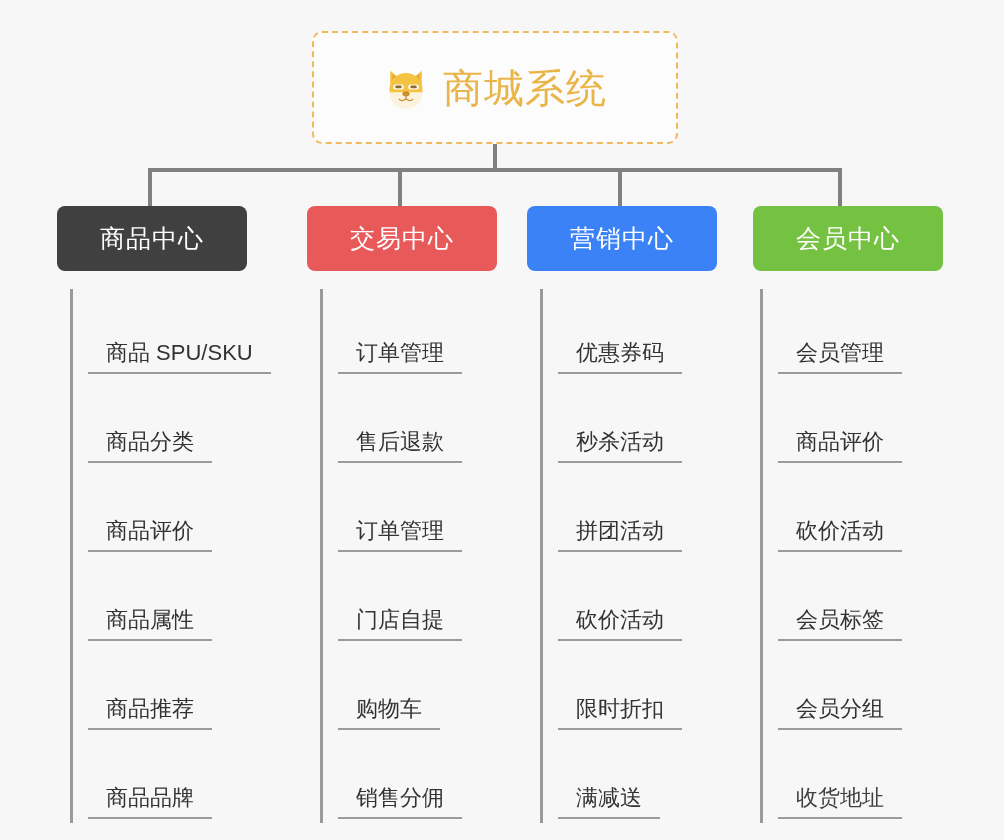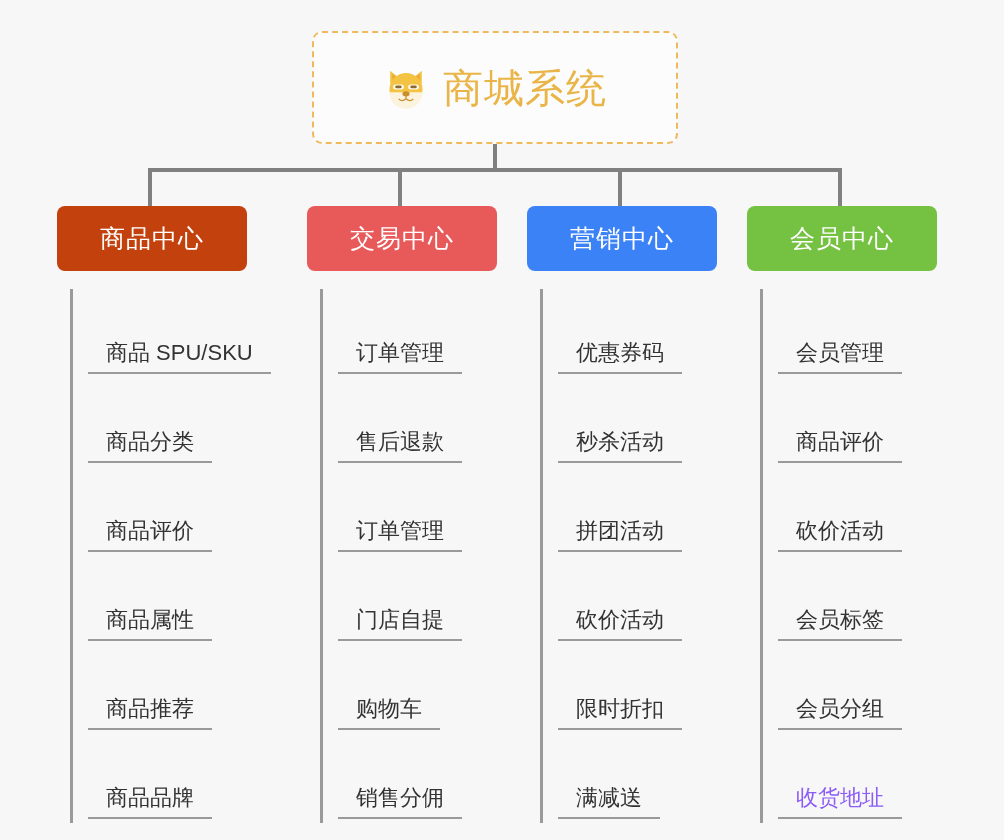--- a/index.html
+++ b/index.html
@@ -148,21 +148,21 @@
   </div>
 
   <div class="conn stem-root" style="background: rgb(128, 128, 128);"></div>
   <div class="conn bus-bar" style="background: rgb(128, 128, 128);"></div>
   <div class="conn drop" style="left: 148px; background: rgb(128, 128, 128);"></div>
   <div class="conn drop" style="left: 398px; background: rgb(128, 128, 128);"></div>
   <div class="conn drop" style="left: 618px; background: rgb(128, 128, 128);"></div>
   <div class="conn drop" style="left: 838px; background: rgb(128, 128, 128);"></div>
 
   <div class="column" style="left:57px;">
-    <div class="cat-box" style="background: #c2410c;">
+    <div class="cat-box" style="background: #404040;">
       <span>商品中心</span>
     </div>
     <div class="leaf-list" style="border-left-color: rgb(154, 154, 154);">
       <div class="leaf-item">
         <span class="leaf-label" style="border-bottom-color: rgb(154, 154, 154); color: rgb(51, 51, 51);">商品 SPU/SKU</span>
       </div>
       <div class="leaf-item">
         <span class="leaf-label" style="border-bottom-color: rgb(154, 154, 154); color: rgb(51, 51, 51);">商品分类</span>
       </div>
       <div class="leaf-item">
@@ -226,38 +226,38 @@
       <div class="leaf-item">
         <span class="leaf-label" style="border-bottom-color: rgb(154, 154, 154); color: rgb(51, 51, 51);">限时折扣</span>
       </div>
       <div class="leaf-item">
         <span class="leaf-label" style="border-bottom-color: rgb(154, 154, 154); color: rgb(51, 51, 51);">满减送</span>
       </div>
     </div>
   </div>
 
   <div class="column" style="left:747px;">
-    <div class="cat-box" style="background: rgb(117, 193, 65);">
+    <div class="cat-box" style="background: rgb(117, 193, 65); margin-left: 6px;">
       <span>会员中心</span>
     </div>
     <div class="leaf-list" style="border-left-color: rgb(154, 154, 154);">
       <div class="leaf-item">
         <span class="leaf-label" style="border-bottom-color: rgb(154, 154, 154); color: rgb(51, 51, 51);">会员管理</span>
       </div>
       <div class="leaf-item">
         <span class="leaf-label" style="border-bottom-color: rgb(154, 154, 154); color: rgb(51, 51, 51);">商品评价</span>
       </div>
       <div class="leaf-item">
         <span class="leaf-label" style="border-bottom-color: rgb(154, 154, 154); color: rgb(51, 51, 51);">砍价活动</span>
       </div>
       <div class="leaf-item">
         <span class="leaf-label" style="border-bottom-color: rgb(154, 154, 154); color: rgb(51, 51, 51);">会员标签</span>
       </div>
       <div class="leaf-item">
         <span class="leaf-label" style="border-bottom-color: rgb(154, 154, 154); color: rgb(51, 51, 51);">会员分组</span>
       </div>
       <div class="leaf-item">
-        <span class="leaf-label" style="border-bottom-color: rgb(154, 154, 154); color: #8b5cf6;">收货地址</span>
+        <span class="leaf-label" style="border-bottom-color: rgb(154, 154, 154); color: #404040;">收货地址</span>
       </div>
     </div>
   </div>
 
 </div>
 
 </body></html>

